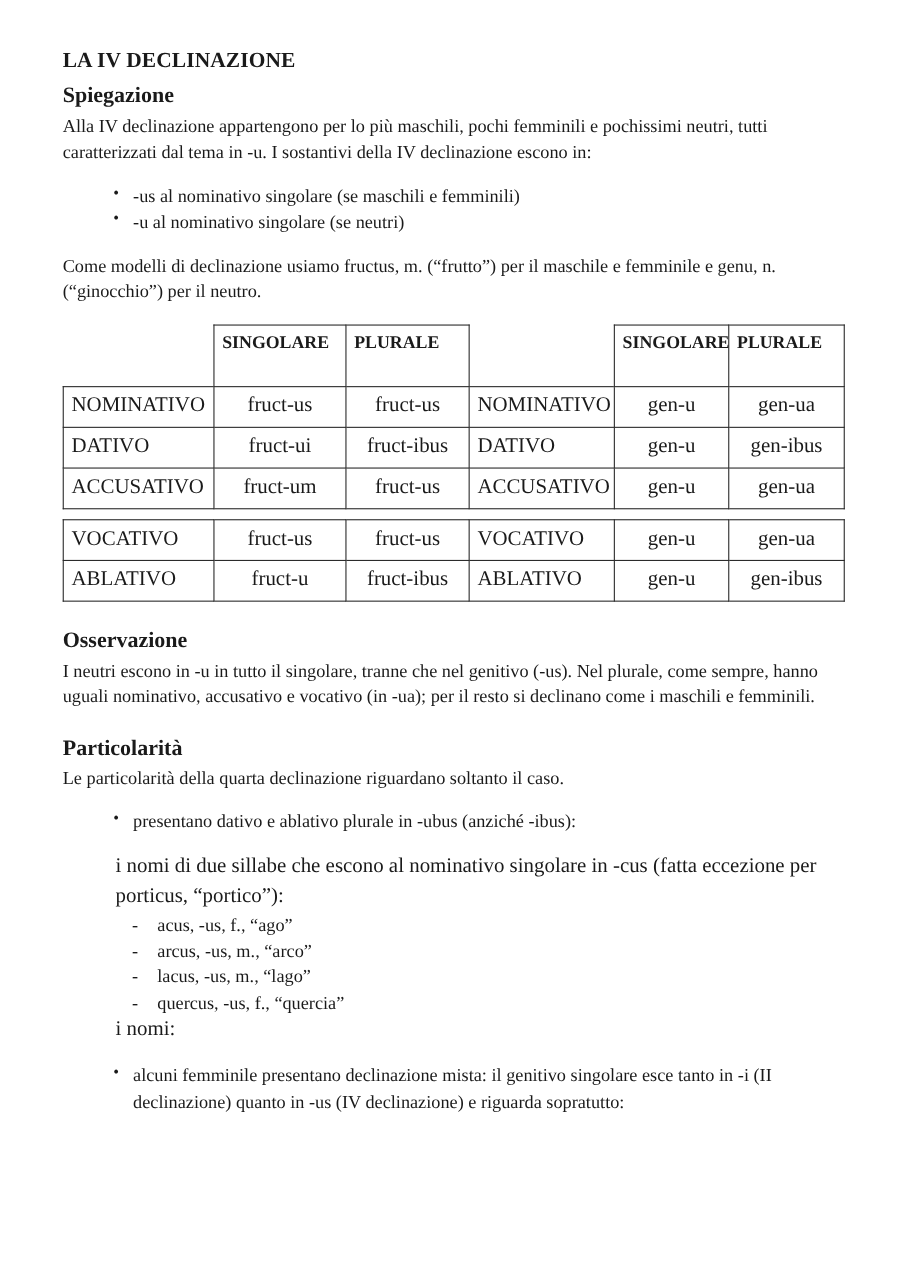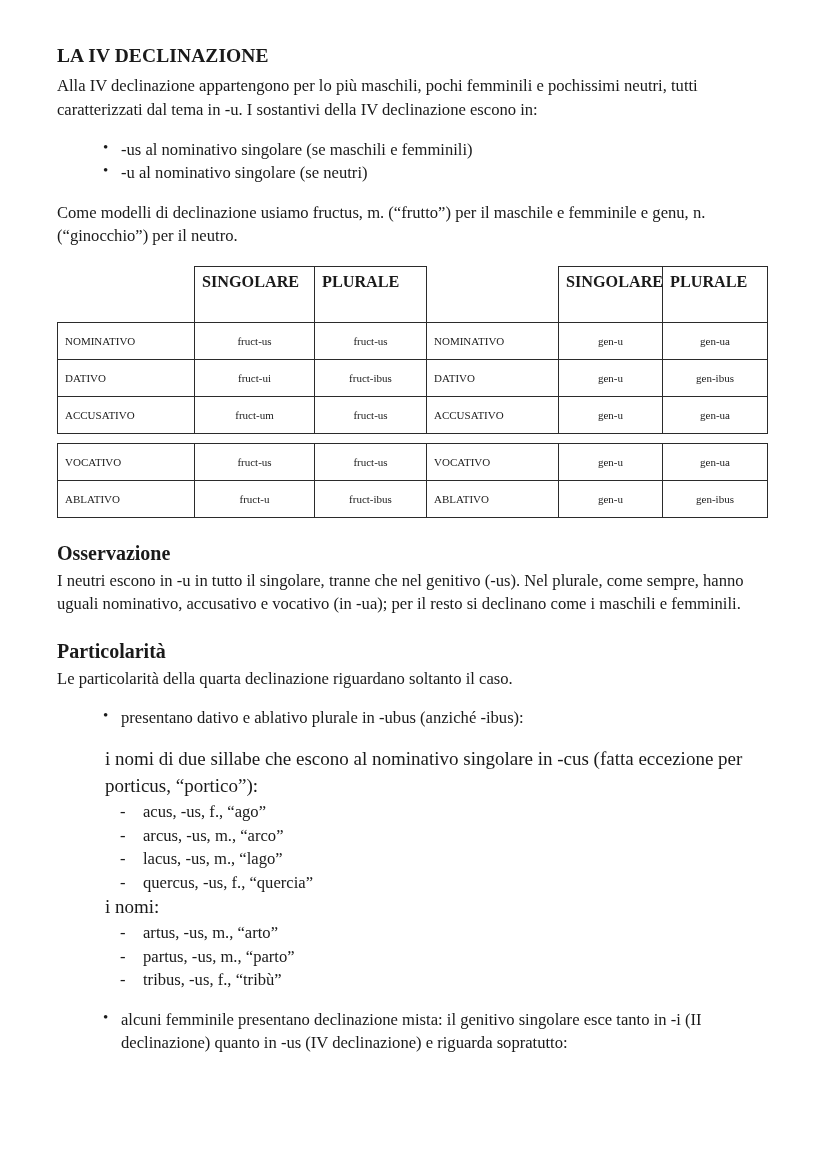--- a/index.html
+++ b/index.html
@@ -90,21 +90,21 @@
     margin-bottom: 0;
   }
   table.decl {
     border-collapse: collapse;
     table-layout: fixed;
     width: 710px;
     margin-left: 0;
   }
   table.decl td {
     border: 1.3px solid #2b2b2b;
-    font-size: 11px;
+    font-size: 19px;
     line-height: 1.3;
     height: 37px;
     padding: 3px 7px;
     vertical-align: middle;
   }
   table.decl td.case-label { text-align: left; }
   table.decl td.form { text-align: center; }
   table.decl th {
     border: 1.3px solid #2b2b2b;
     font-size: 16.2px;
@@ -129,20 +129,21 @@
 
   .table-gap { height: 9px; }
 </style>
 </head>
 <body>
 
 <div class="page">
 
   <h1 class="doc-title">LA IV DECLINAZIONE</h1>
 
+  <h2 class="section-title">Spiegazione</h2>
 
   <p class="body-text">Alla IV declinazione appartengono per lo più maschili, pochi femminili e pochissimi neutri, tutti caratterizzati dal tema in -u. I sostantivi della IV declinazione escono in:</p>
 
   <ul class="bullets">
     <li>-us al nominativo singolare (se maschili e femminili)</li>
     <li>-u al nominativo singolare (se neutri)</li>
   </ul>
 
   <p class="body-text">Come modelli di declinazione usiamo fructus, m. (“frutto”) per il maschile e femminile e genu, n. (“ginocchio”) per il neutro.</p>
 
@@ -238,23 +239,18 @@
 
   <ul class="dashes">
     <li>acus, -us, f., “ago”</li>
     <li>arcus, -us, m., “arco”</li>
     <li>lacus, -us, m., “lago”</li>
     <li>quercus, -us, f., “quercia”</li>
   </ul>
 
   <div class="sub-line indent-small">i nomi:</div>
 
-  <ul class="dashes">
-    <li>artus, -us, m., “arto”</li>
-    <li>partus, -us, m., “parto”</li>
-    <li>tribus, -us, f., “tribù”</li>
-  </ul>
 
   <ul class="bullets">
     <li>alcuni femminile presentano declinazione mista: il genitivo singolare esce tanto in -i (II declinazione) quanto in -us (IV declinazione) e riguarda sopratutto:</li>
   </ul>
 
 </div>
 
 </body></html>

